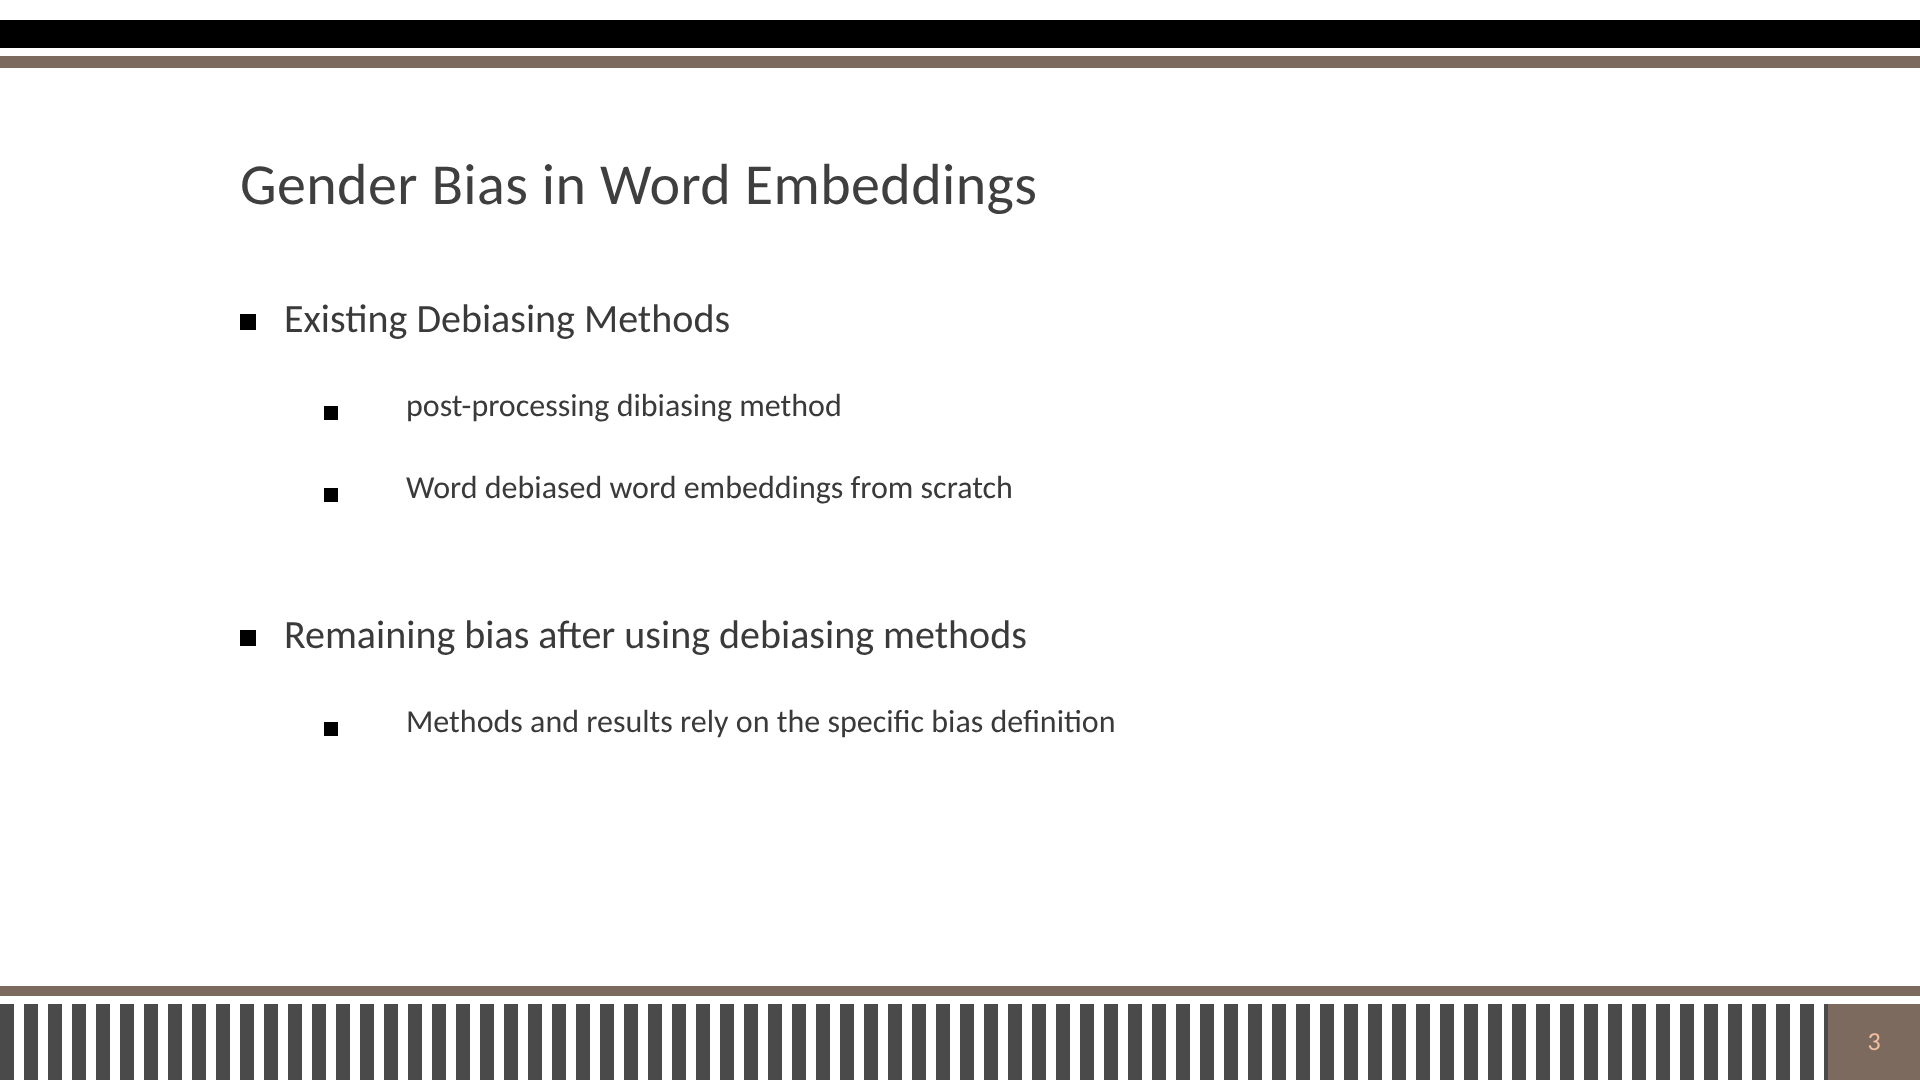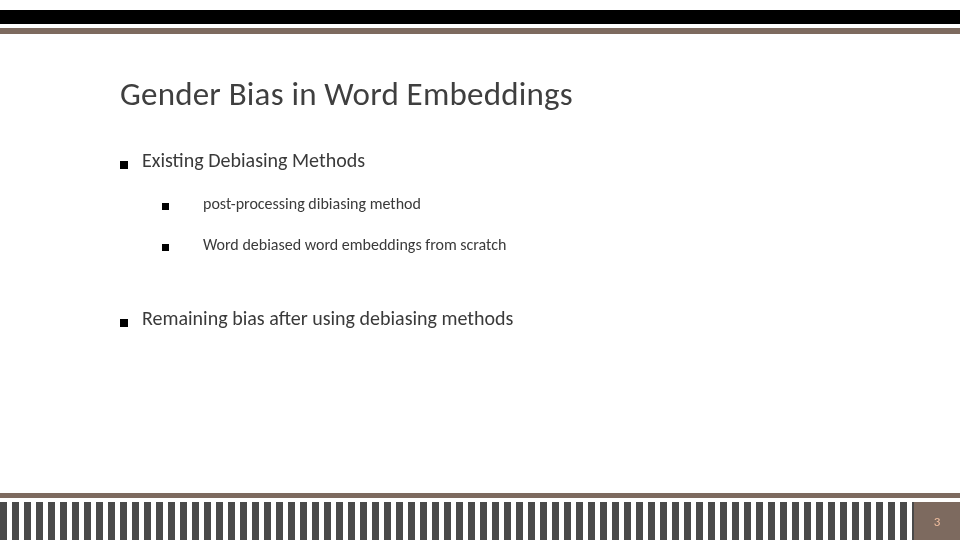--- a/index.html
+++ b/index.html
@@ -16,34 +16,34 @@
     background: #000000;
   }
   .top-bar-brown {
     position: absolute;
     top: 28px; left: 0; width: 960px; height: 6px;
     background: #7d6a5f;
   }
   .slide-title {
     position: absolute;
     top: 74px; left: 120px;
-    font-size: 33px;
+    font-size: 29px;
     font-weight: 400;
     color: #3f3f3f;
     letter-spacing: 0.2px;
   }
   .content {
     position: absolute;
     top: 148px; left: 120px; width: 760px;
     font-size: 20px;
     color: #3a3a3a;
   }
   .l1 {
     display: flex;
-    align-items: center;
+    align-items: flex-start;
     margin-bottom: 20px;
   }
   .l1 .bullet {
     width: 8px; height: 8px;
     background: #000;
     margin-top: 9px;
     margin-right: 14px;
     flex: 0 0 auto;
   }
   .l1 .text { flex: 1; }
@@ -114,20 +114,24 @@
   </div>
   <div class="l2">
     <div class="bullet"></div>
     <div class="text">Word debiased word embeddings from scratch</div>
   </div>
 
   <div class="l1 group2">
     <div class="bullet"></div>
     <div class="text">Remaining bias after using debiasing methods</div>
   </div>
+  <div class="l2">
+    <div class="bullet"></div>
+    <div class="text">Methods and results rely on the specific bias definition</div>
+  </div>
 
 </div>
 
 <div class="bottom-brown"></div>
 <div class="bottom-stripes"></div>
 <div class="page-num-box">
   <span>3</span>
 </div>
 
 </body></html>

